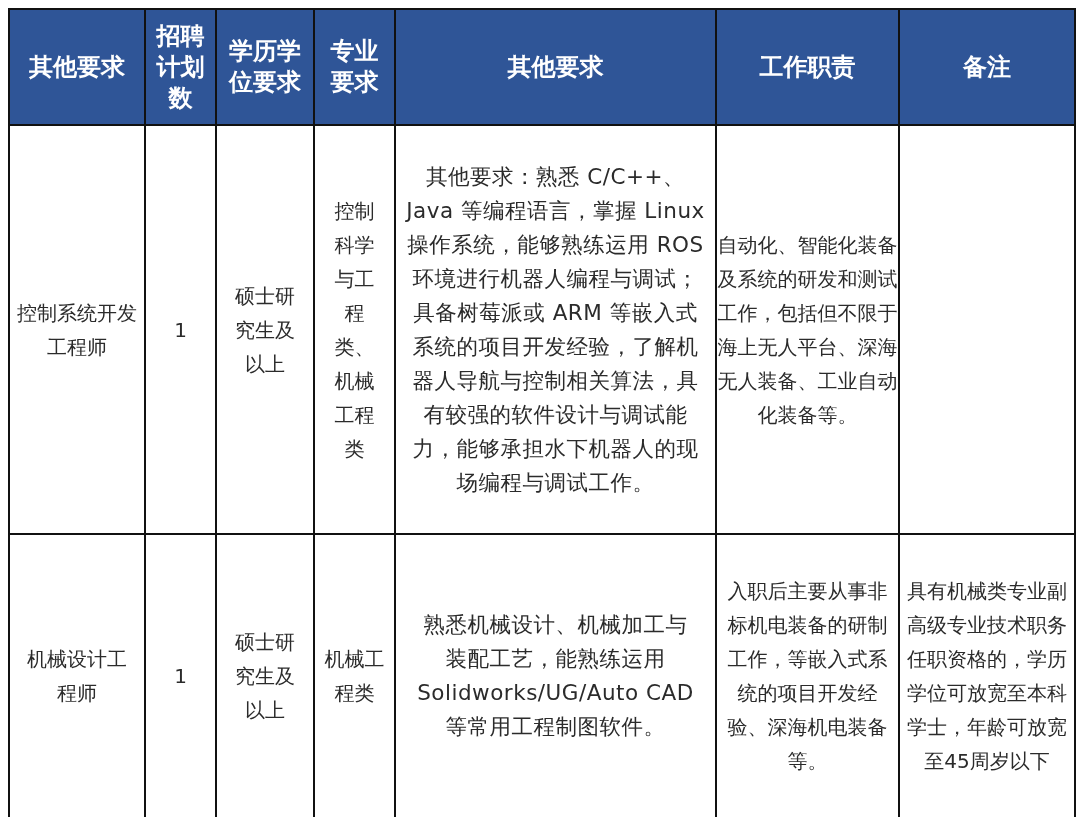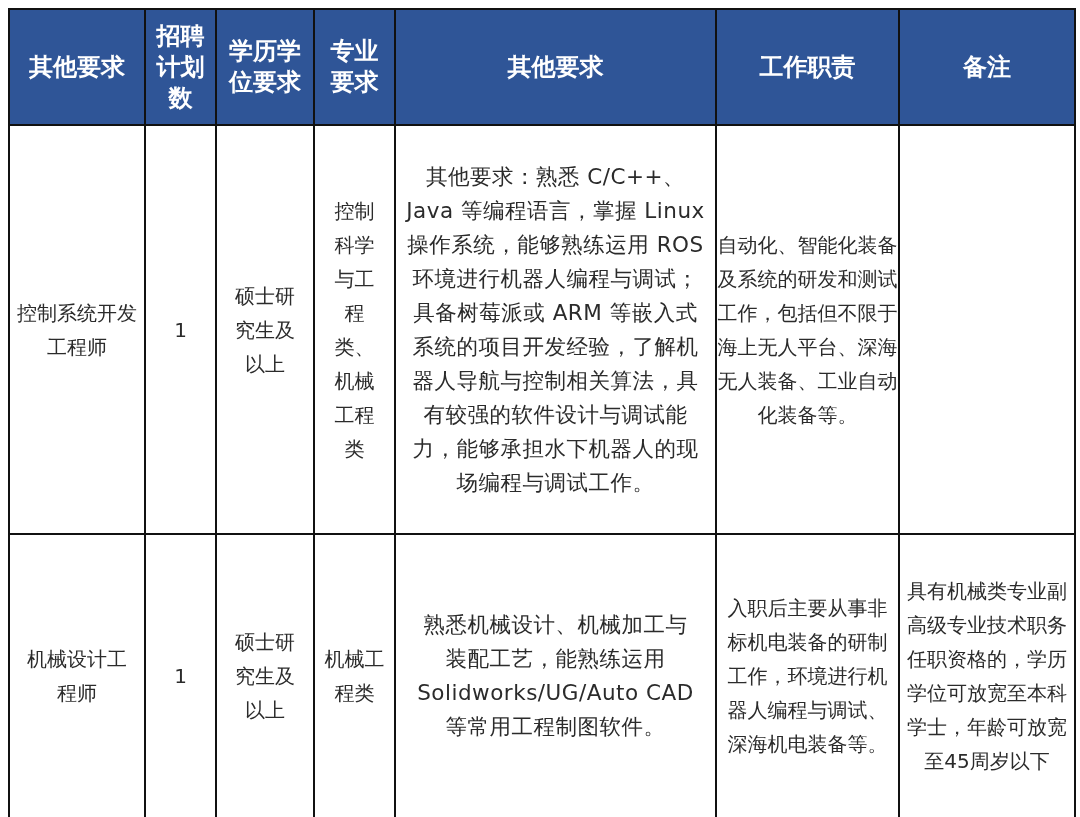--- a/index.html
+++ b/index.html
@@ -56,17 +56,17 @@
       <td class="mono" style="padding:0 10px">其他要求：熟悉 C/C++、Java 等编程语言，掌握 Linux 操作系统，能够熟练运用 ROS 环境进行机器人编程与调试；具备树莓派或 ARM 等嵌入式系统的项目开发经验，了解机器人导航与控制相关算法，具有较强的软件设计与调试能力，能够承担水下机器人的现场编程与调试工作。</td>
       <td style="padding:0 0">自动化、智能化装备及系统的研发和测试工作，包括但不限于海上无人平台、深海无人装备、工业自动化装备等。</td>
       <td></td>
     </tr>
     <tr class="r2">
       <td style="padding:8px 14px">机械设计工程师</td>
       <td>1</td>
       <td style="padding:0 10px">硕士研究生及以上</td>
       <td style="padding:0 0">机械工程类</td>
       <td class="mono" style="padding:0 20px">熟悉机械设计、机械加工与装配工艺，能熟练运用 Solidworks/UG/Auto CAD 等常用工程制图软件。</td>
-      <td style="padding:0 10px">入职后主要从事非标机电装备的研制工作，环境进行机器人编程与调试、深海机电装备等。</td>
+      <td style="padding:0 10px">入职后主要从事非标机电装备的研制工作，等嵌入式系统的项目开发经验、深海机电装备等。</td>
       <td style="padding:8px 6px">具有机械类专业副高级专业技术职务任职资格的，学历学位可放宽至本科学士，年龄可放宽至45周岁以下</td>
     </tr>
   </tbody>
 </table>
 
 </body></html>

